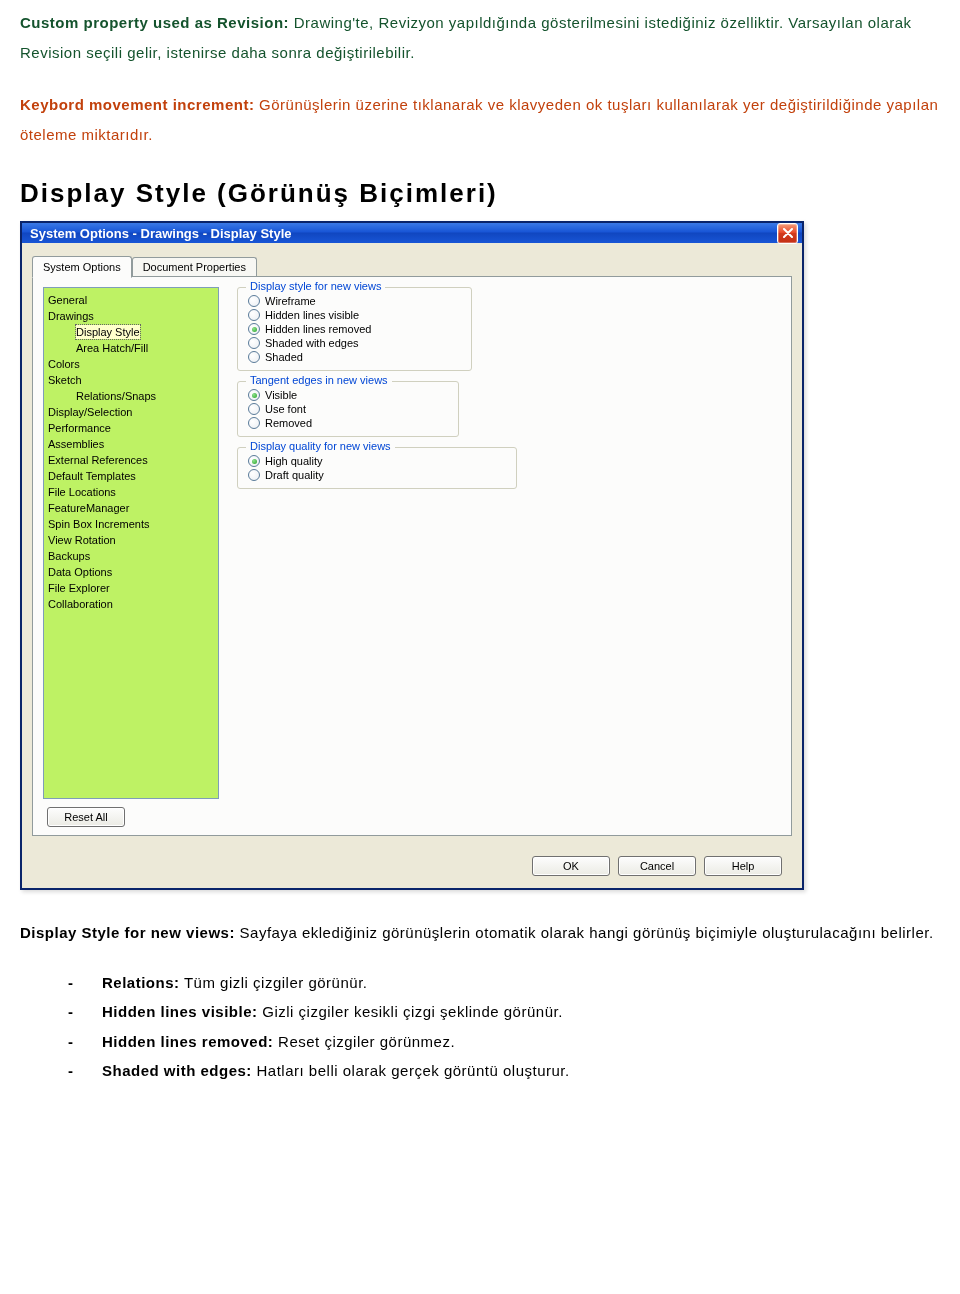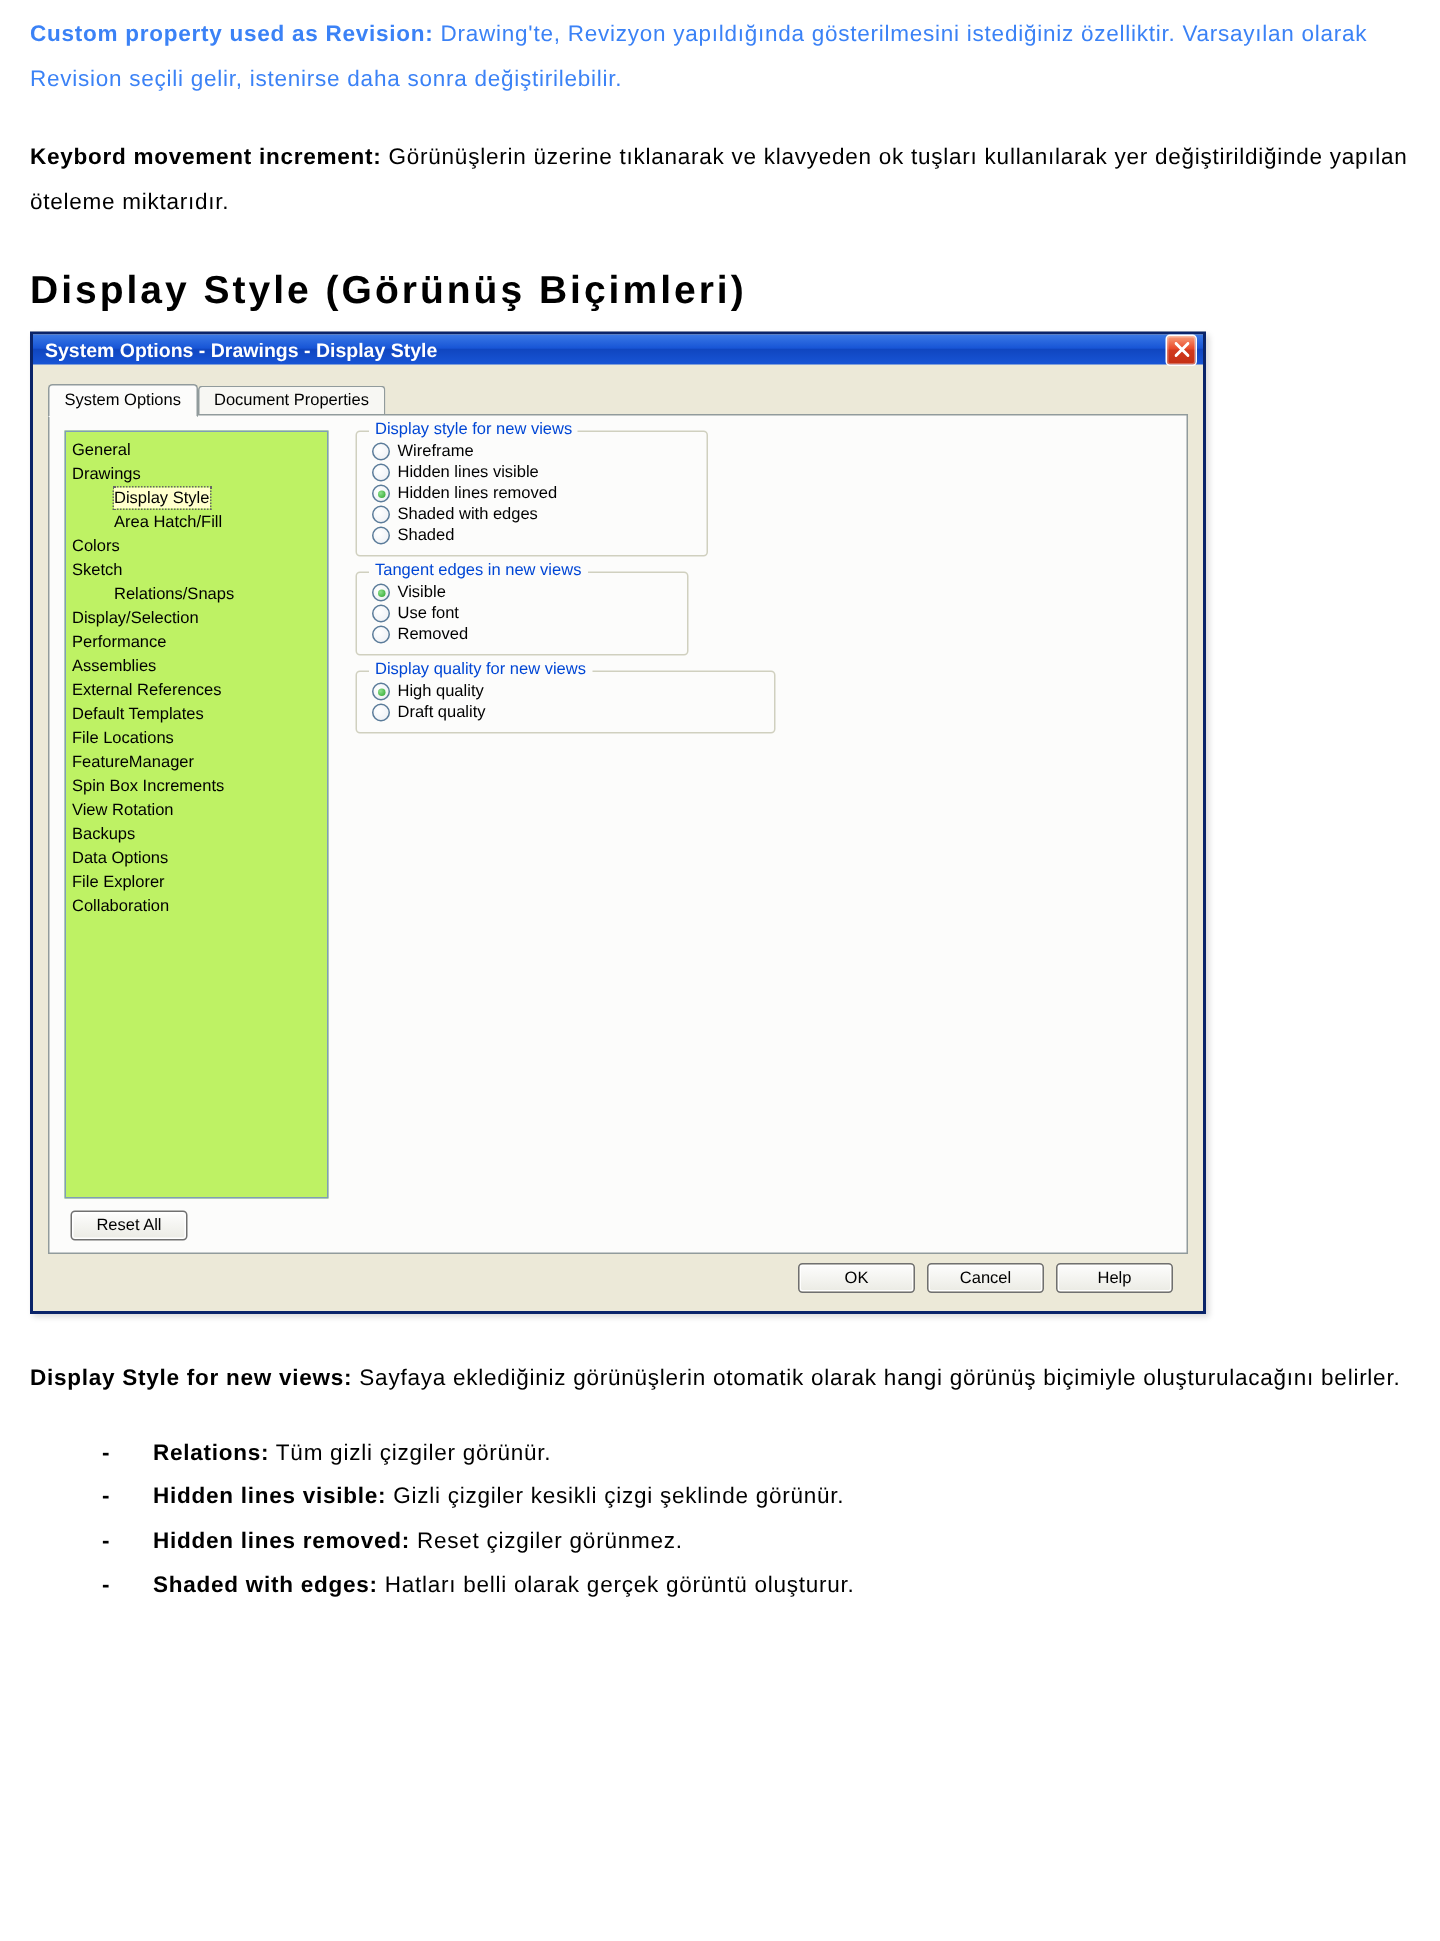--- a/index.html
+++ b/index.html
@@ -9,29 +9,29 @@
     font-family: Verdana, Arial, sans-serif;
     background: #fff;
     width: 960px;
   }
   .page {
     padding: 8px 20px 20px 20px;
   }
   .para {
     font-size: 15px;
     line-height: 2.0;
-    color: #3b82f6;
+    color: #14532d;
     margin-bottom: 22px;
     letter-spacing: 0.5px;
   }
   .para .bold { font-weight: bold; }
   .para2 {
     font-size: 15px;
     line-height: 2.0;
-    color: #000000;
+    color: #c2410c;
     margin-bottom: 28px;
     letter-spacing: 0.5px;
   }
   .para2 .bold { font-weight: bold; }
   .h2 {
     font-size: 26px;
     font-weight: bold;
     letter-spacing: 2px;
     margin: 8px 0 12px 0;
   }
@@ -184,21 +184,21 @@
     font-size: 11px;
     font-family: Tahoma, Arial, sans-serif;
     box-shadow: inset 0 0 0 1px #fff;
     min-width: 78px;
     text-align: center;
   }
   .btnrow {
     display: flex;
     justify-content: flex-end;
     gap: 8px;
-    padding: 6px 10px 0 0;
+    padding: 20px 10px 0 0;
   }
   .below {
     font-size: 15px;
     line-height: 2.0;
     letter-spacing: 0.5px;
     margin-bottom: 20px;
   }
   .below .bold { font-weight: bold; }
   .bullets {
     font-size: 15px;

